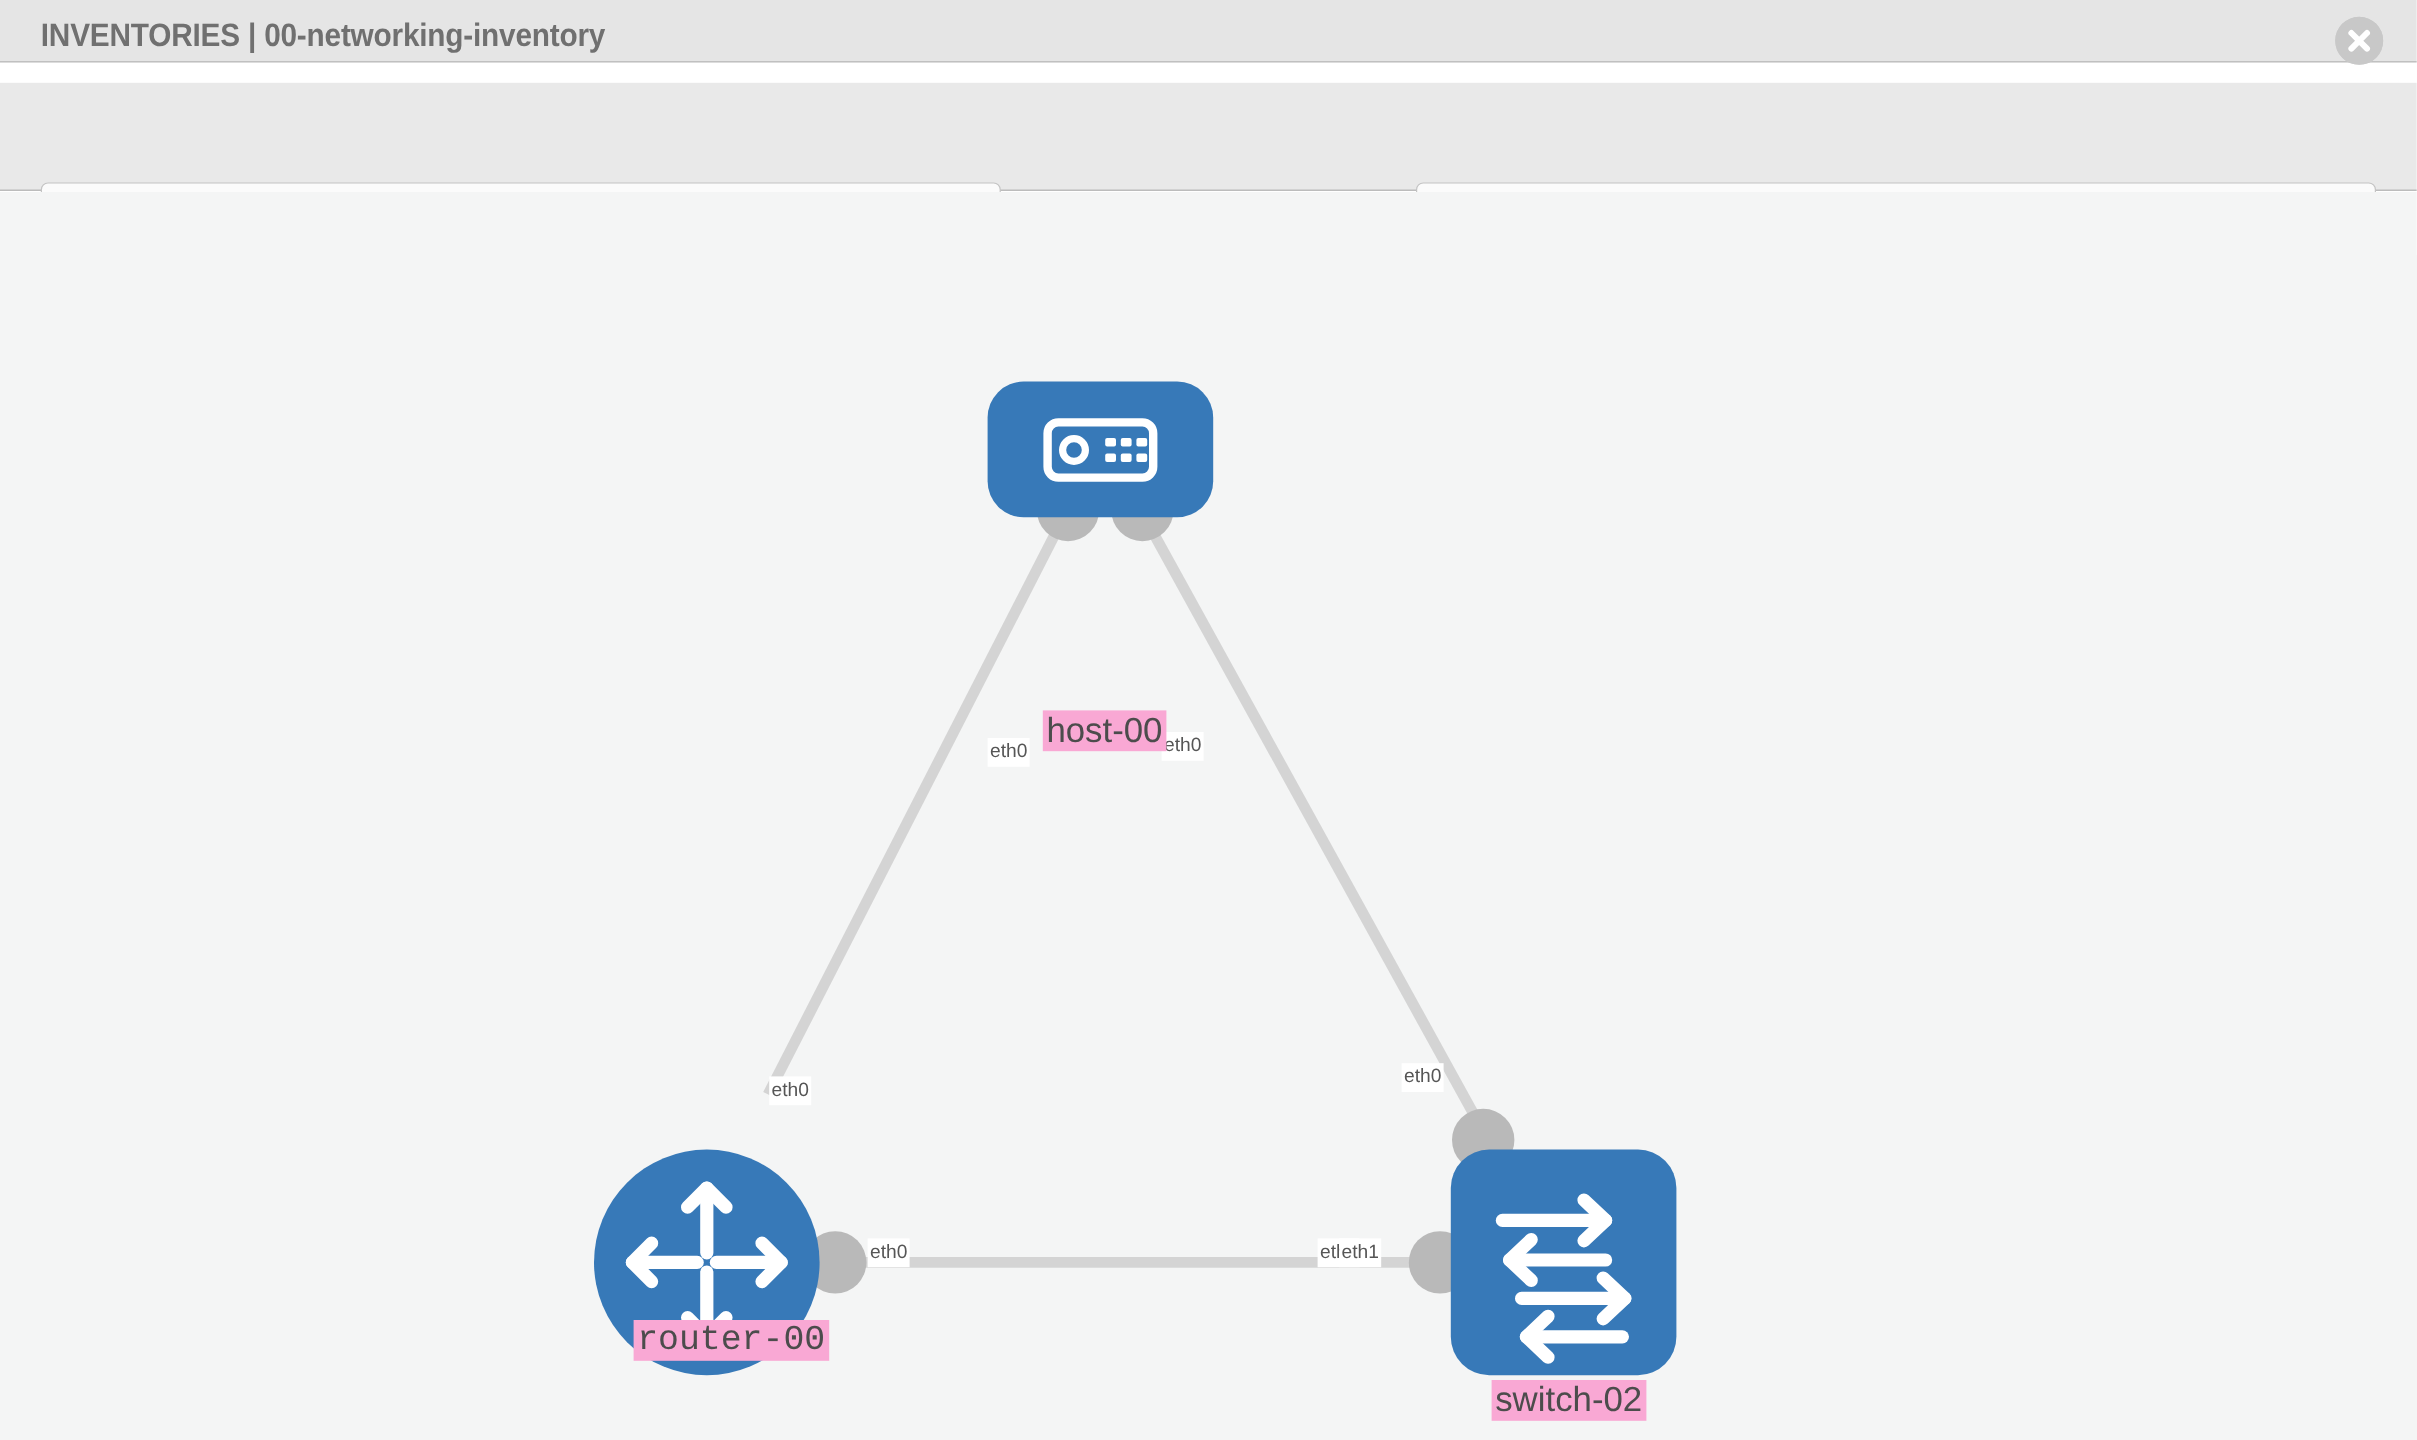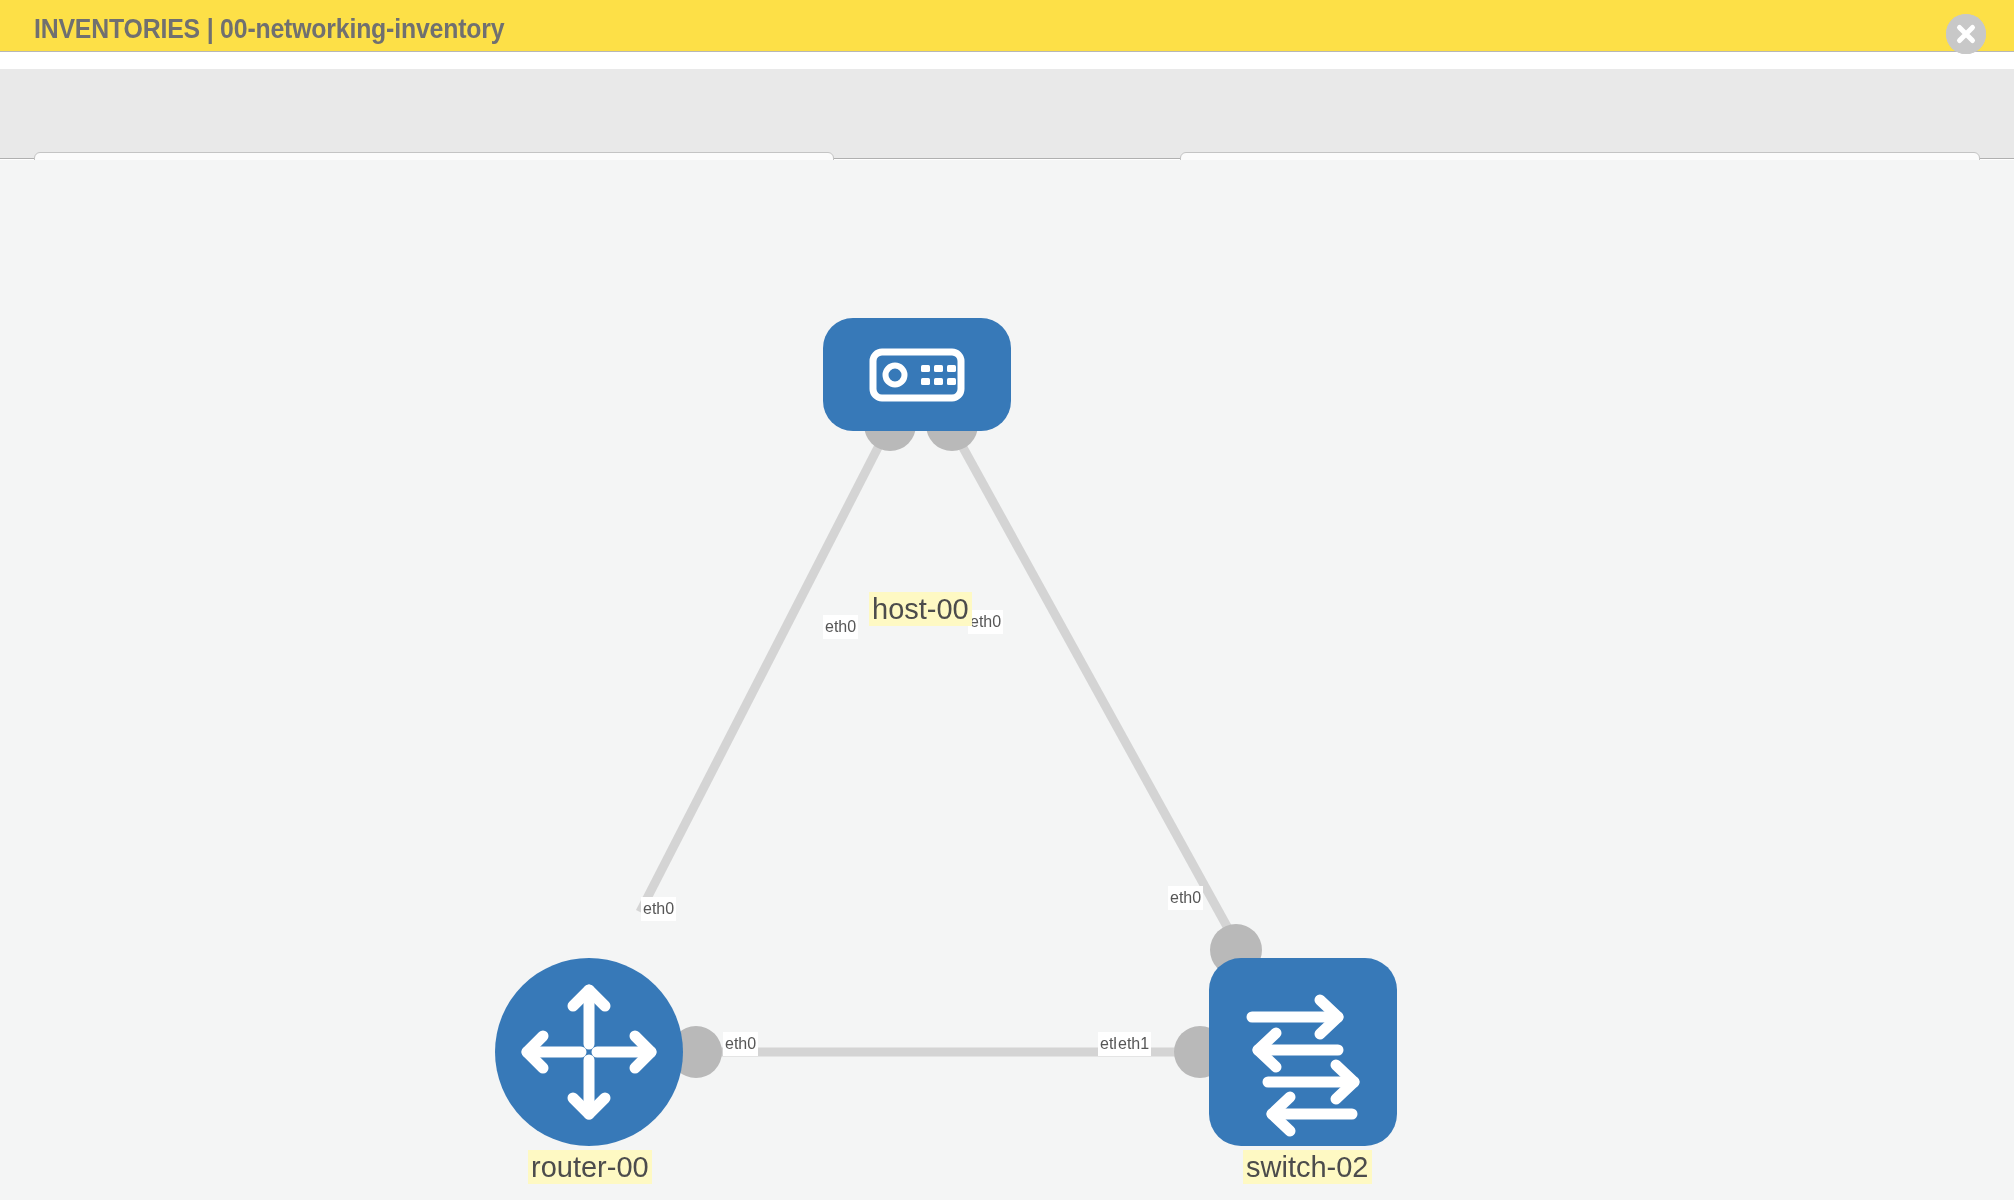--- a/index.html
+++ b/index.html
@@ -17,21 +17,21 @@
     width: 2014px;
     height: 1200px;
     background: #ffffff;
   }
 
   
   .header {
     position: absolute;
     left: 0; top: 0;
     width: 2014px; height: 52px;
-    background: #fde047;
+    background: #e5e5e5;
     border-bottom: 1px solid #b7b7b7;
   }
   .header-title {
     position: absolute;
     left: 34px; top: 14px;
     font-size: 27px;
     font-weight: bold;
     color: #707070;
     letter-spacing: -0.2px;
     white-space: nowrap;
@@ -111,21 +111,21 @@
     position: absolute;
     background: #ffffff;
     color: #565656;
     font-size: 16px;
     line-height: 24px;
     padding: 0 2px;
     white-space: nowrap;
   }
   .node-label {
     position: absolute;
-    background: #fef9c3;
+    background: #f9a8d4;
     color: #4c4c4c;
     font-size: 29px;
     line-height: 34px;
     padding: 0 3px;
     white-space: nowrap;
   }
 </style>
 </head>
 <body>
 
@@ -246,17 +246,17 @@
 
     <div class="edge-label" style="left:823px; top:455px;">eth0</div>
     <div class="edge-label" style="left:968px; top:450px;">eth0</div>
     <div class="edge-label" style="left:641px; top:737px;">eth0</div>
     <div class="edge-label" style="left:1168px; top:726px;">eth0</div>
     <div class="edge-label" style="left:723px; top:872px;">eth0</div>
     <div class="edge-label" style="left:1098px; top:872px;">eth0</div>
     <div class="edge-label" style="left:1116px; top:872px;text-align:right;">eth1</div>
 
     <div class="node-label" style="left:869px; top:432px;">host-00</div>
-    <div class="node-label" style="left:528px; top:990px;">router-00</div>
+    <div class="node-label" style="left:528px; top:940px;font-family:Liberation Mono, monospace;">router-00</div>
     <div class="node-label" style="left:1243px; top:990px;">switch-02</div>
 
   </div>
 </div>
 
 </body></html>

